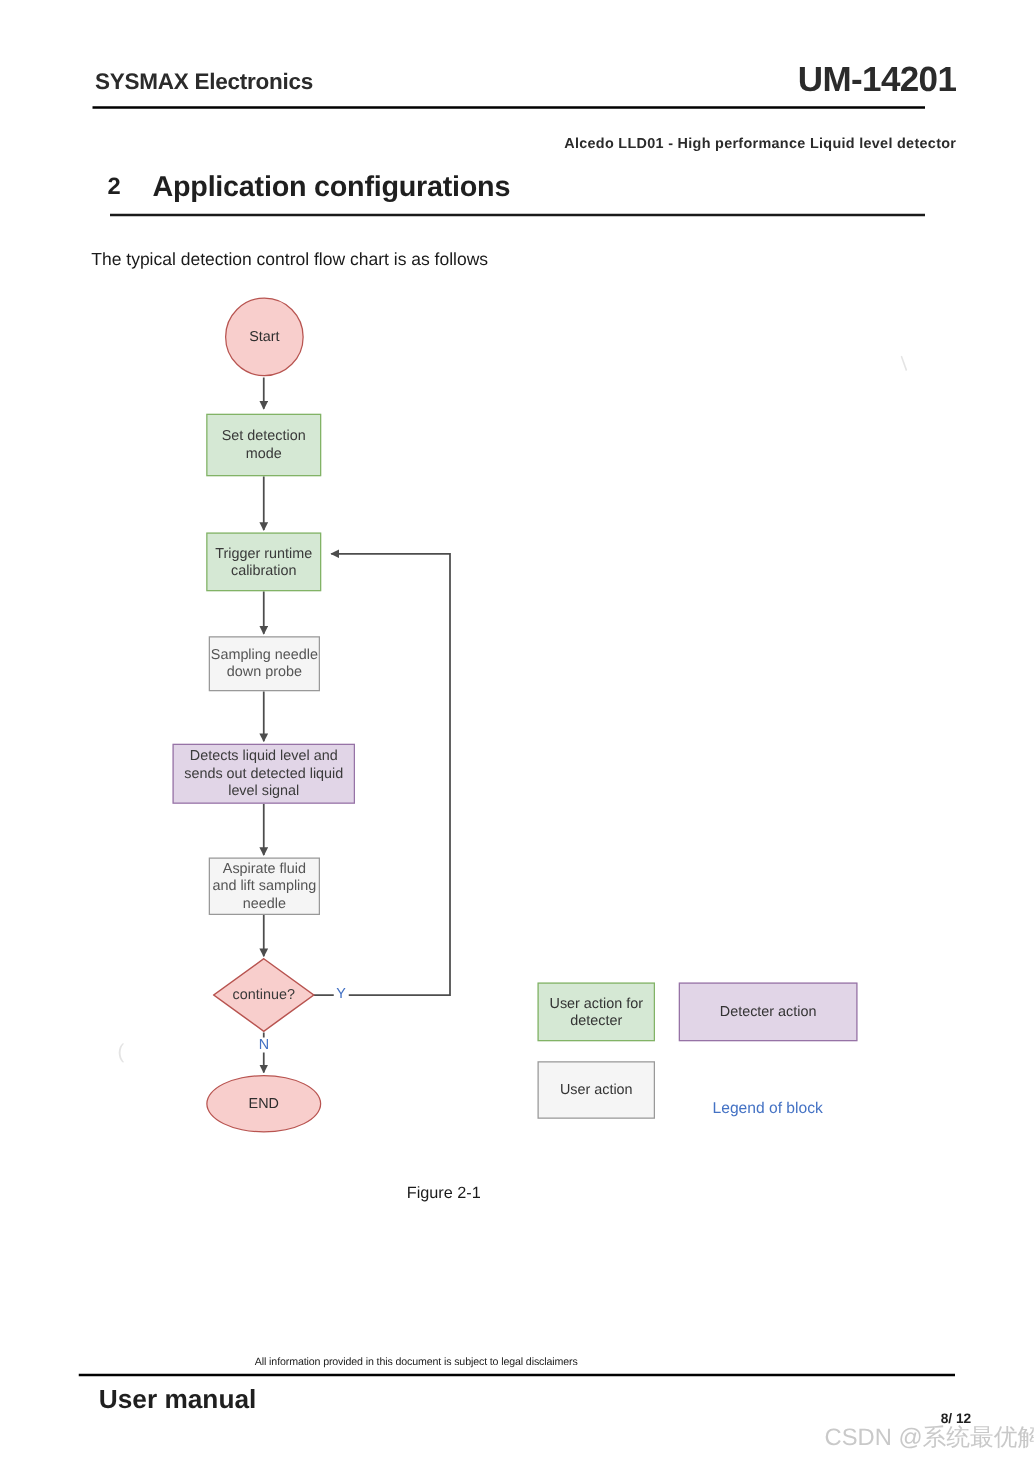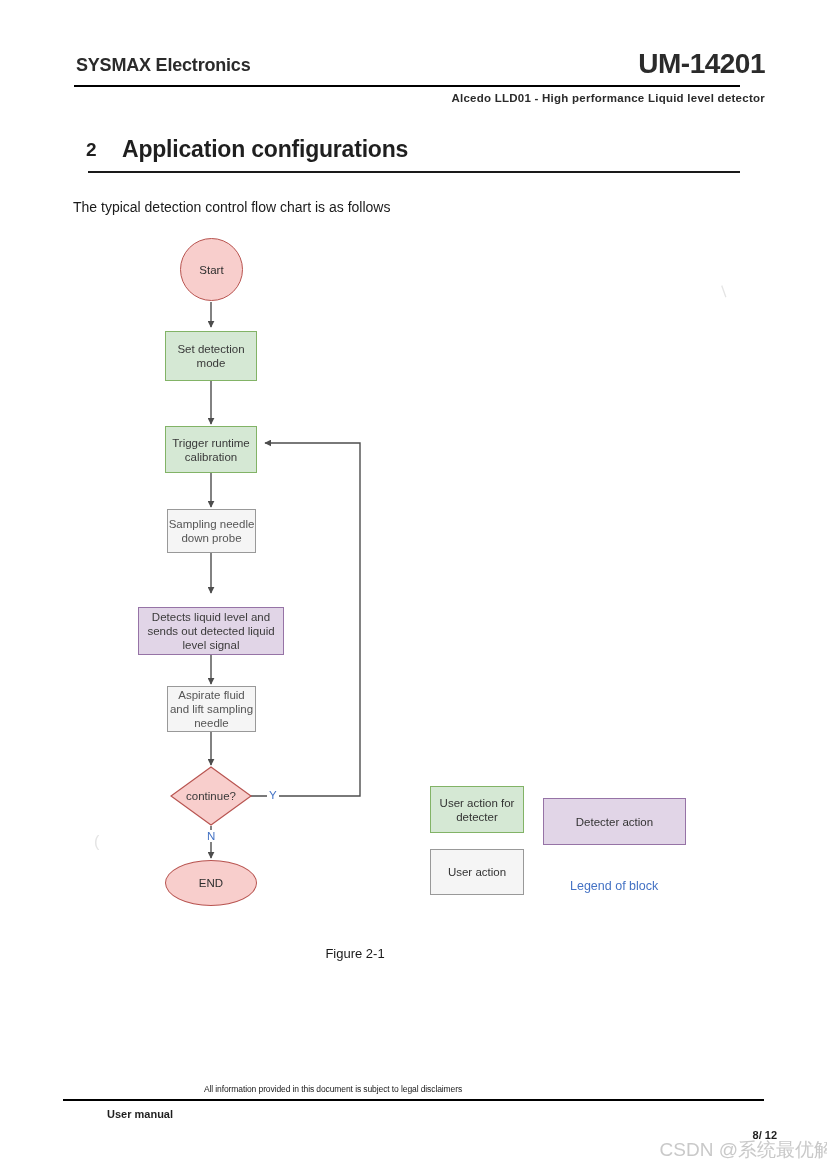--- a/index.html
+++ b/index.html
@@ -45,21 +45,21 @@
     position: absolute;
     left: 74px;
     top: 85px;
     width: 666px;
     height: 2px;
     background: #000000;
   }
   .hdr-subtitle {
     position: absolute;
     right: 86px;
-    top: 92px;
+    top: 109px;
     font-size: 11.5px;
     font-weight: bold;
     letter-spacing: 0.25px;
     color: #2b2b2b;
     white-space: nowrap;
   }
 
   
   .sec-num {
     position: absolute;
@@ -129,21 +129,20 @@
   }
   .node-gray {
     background: #f5f5f5;
     border: 1.2px solid #999999;
     color: #555555;
   }
   .node-purple {
     background: #e1d5e7;
     border: 1.2px solid #9673a6;
     color: #3b3b3b;
-    margin-top: 12px;
   }
   .node-diamond-wrap {
     position: absolute;
   }
   .diamond-label {
     position: absolute;
     left: 0; top: 0;
     width: 100%; height: 100%;
     display: flex;
     align-items: center;
@@ -206,25 +205,24 @@
     left: 63px;
     top: 1099px;
     width: 701px;
     height: 2px;
     background: #000000;
   }
   .ftr-label {
     position: absolute;
     left: 79px;
     top: 1108px;
-    font-size: 11px;
+    font-size: 21px;
     font-weight: bold;
     color: #1f1f1f;
     white-space: nowrap;
-    margin-left: 28px;
   }
   .ftr-page {
     position: absolute;
     right: 74px;
     top: 1129px;
     font-size: 11px;
     font-weight: bold;
     color: #1f1f1f;
   }
 

